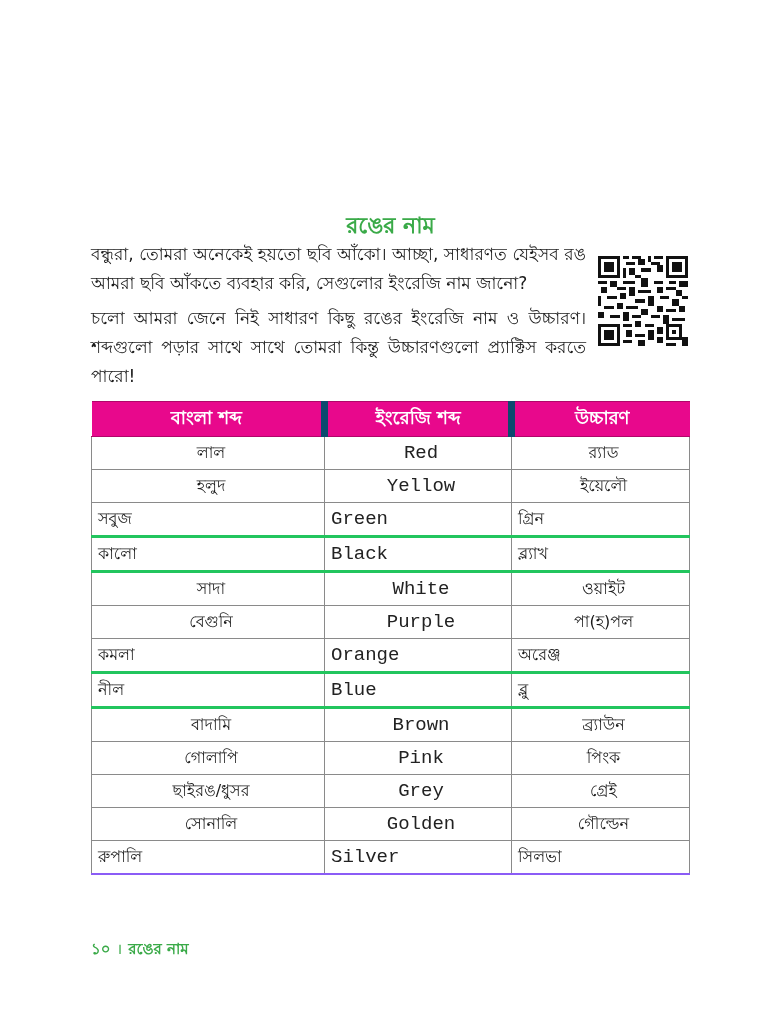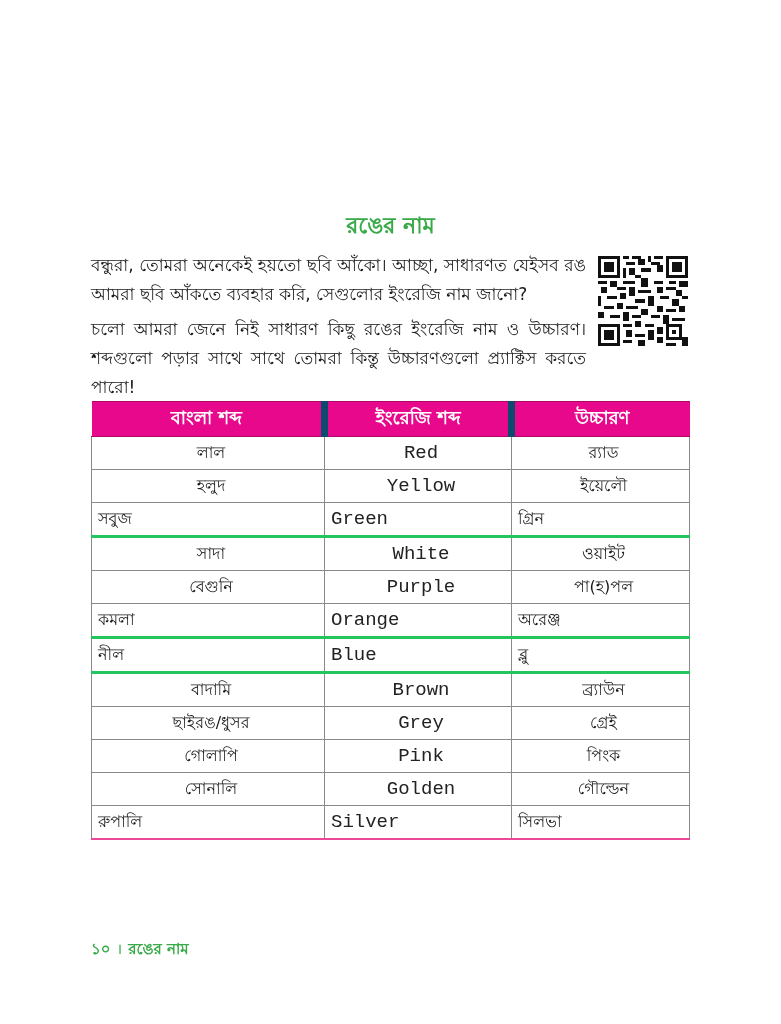--- a/index.html
+++ b/index.html
@@ -22,21 +22,21 @@
       width: 781px;
       text-align: center;
       font-size: 22px;
       font-weight: bold;
       color: #3aaa48;
       line-height: 34px;
     }
     .intro {
       position: absolute;
       left: 91px;
-      top: 251px;
+      top: 240px;
       width: 495px;
       font-size: 17px;
       line-height: 29px;
       color: #1a1a1a;
     }
     .intro p {
       margin: 0 0 6px 0;
       text-align: justify;
     }
     .qr {
@@ -75,21 +75,21 @@
       padding: 0 0 0 6px;
       font-size: 16px;
       border-bottom: 3px solid #22c55e;
       border-left: 1px solid #8a8a8a;
       vertical-align: middle;
       color: #1a1a1a;
     }
     .color-table td:first-child { border-left: 1px solid #8a8a8a; }
     .color-table td:last-child { border-right: 1px solid #8a8a8a; }
     .color-table tr.group-end td { border-bottom: 1px solid #8a8a8a; text-align: center; }
-    .color-table tr:last-child td { border-bottom: 2px solid #ec4899; }
+    .color-table tr:last-child td { border-bottom: 2px solid #8b5cf6; }
     .color-table td.en {
       font-family: Liberation Mono, monospace;
       font-size: 19px;
       color: #222;
     }
     .footer {
       position: absolute;
       left: 91px;
       top: 937px;
       font-size: 15px;
@@ -212,20 +212,25 @@
     <tr class="group-end">
       <td>হলুদ</td>
       <td class="en">Yellow</td>
       <td>ইয়েলৌ</td>
     </tr>
     <tr>
       <td>সবুজ</td>
       <td class="en">Green</td>
       <td>গ্রিন</td>
     </tr>
+    <tr>
+      <td>কালো</td>
+      <td class="en">Black</td>
+      <td>ব্ল্যাখ</td>
+    </tr>
     <tr class="group-end">
       <td>সাদা</td>
       <td class="en">White</td>
       <td>ওয়াইট</td>
     </tr>
     <tr class="group-end">
       <td>বেগুনি</td>
       <td class="en">Purple</td>
       <td>পা(হ)পল</td>
     </tr>
@@ -238,30 +243,30 @@
       <td>নীল</td>
       <td class="en">Blue</td>
       <td>ব্লু</td>
     </tr>
     <tr class="group-end">
       <td>বাদামি</td>
       <td class="en">Brown</td>
       <td>ব্র্যাউন</td>
     </tr>
     <tr class="group-end">
+      <td>গোলাপি</td>
+      <td class="en">Pink</td>
+      <td>পিংক</td>
+    </tr>
+    <tr class="group-end">
       <td>ছাইরঙ/ধুসর</td>
       <td class="en">Grey</td>
       <td>গ্রেই</td>
     </tr>
     <tr class="group-end">
-      <td>গোলাপি</td>
-      <td class="en">Pink</td>
-      <td>পিংক</td>
-    </tr>
-    <tr class="group-end">
       <td>সোনালি</td>
       <td class="en">Golden</td>
       <td>গৌল্ডেন</td>
     </tr>
     <tr>
       <td>রুপালি</td>
       <td class="en">Silver</td>
       <td>সিলভা</td>
     </tr>
   </tbody>

